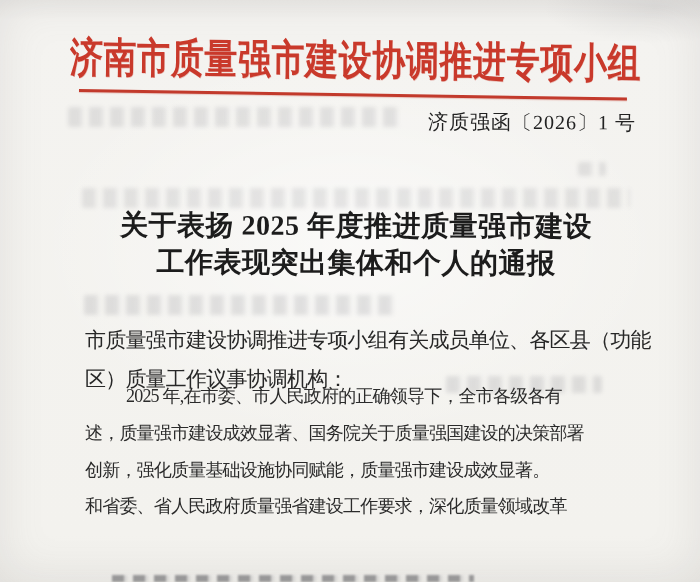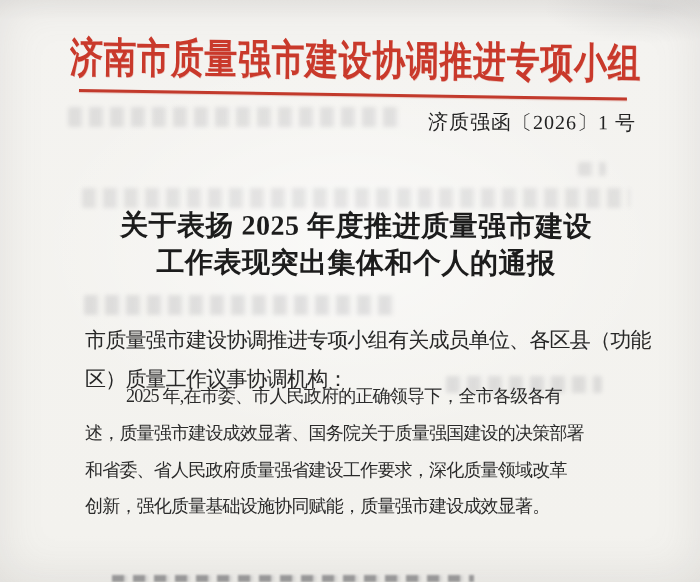--- a/index.html
+++ b/index.html
@@ -114,19 +114,19 @@
   <div class="salutation">
     <div>市质量强市建设协调推进专项小组有关成员单位、各区县（功能</div>
     <div>区）质量工作议事协调机构：</div>
   </div>
 
   <div class="bleed bleed-4"></div>
 
   <div class="body-para">
     <div class="line indent">2025 年,在市委、市人民政府的正确领导下，全市各级各有</div>
     <div class="line">述，质量强市建设成效显著、国务院关于质量强国建设的决策部署</div>
+    <div class="line">创新，强化质量基础设施协同赋能，质量强市建设成效显著。</div>
     <div class="line">和省委、省人民政府质量强省建设工作要求，深化质量领域改革</div>
-    <div class="line">创新，强化质量基础设施协同赋能，质量强市建设成效显著。</div>
   </div>
 
   <div class="bottom-clip"></div>
 
 </div>
 
 </body></html>

